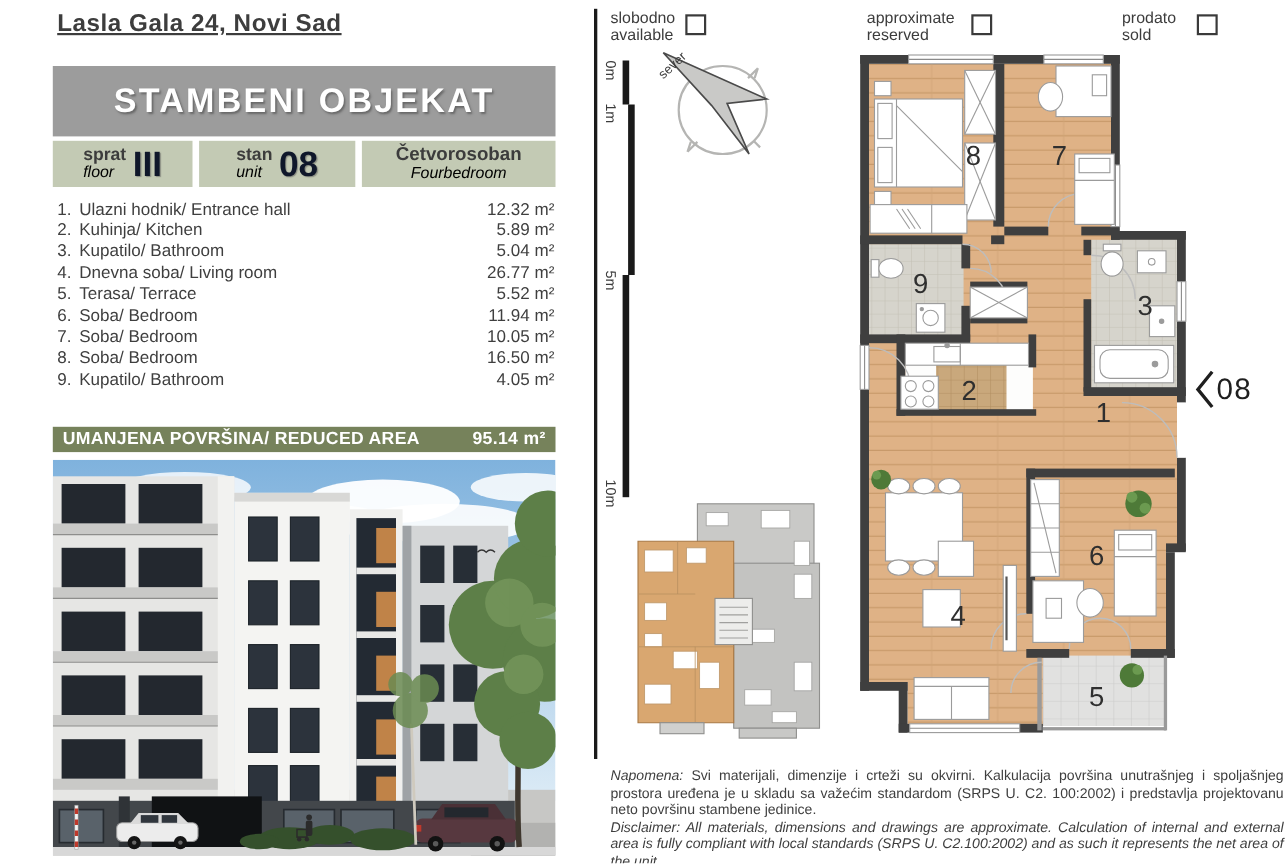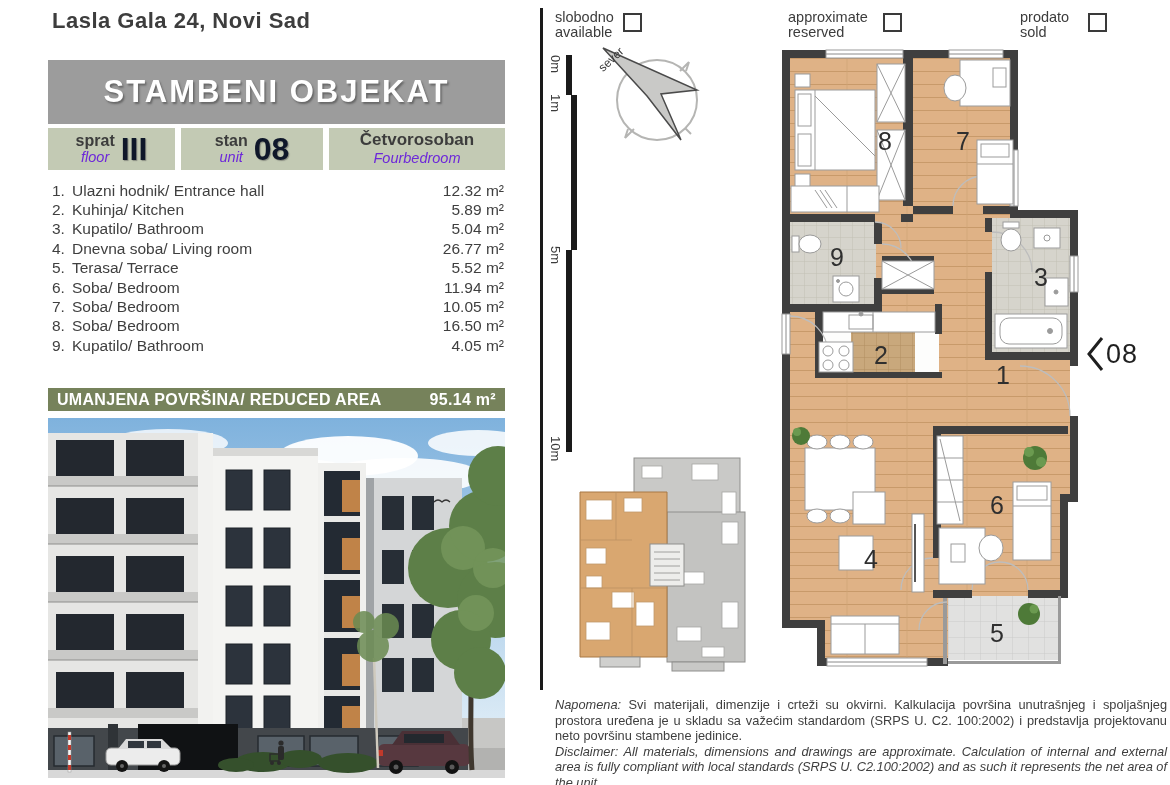--- a/index.html
+++ b/index.html
@@ -1,26 +1,26 @@
 <!DOCTYPE html>
 <html><head>
 <meta charset="utf-8">
 <style>
   html,body{margin:0;padding:0;background:#fff;}
   .page{position:relative;width:1170px;height:785px;background:#fff;overflow:hidden;
         font-family:"Liberation Sans",sans-serif;color:#3e3e3e;}
   .abs{position:absolute;}
-  .title{font-size:22px;font-weight:bold;color:#3d3d3d;letter-spacing:.5px;}
+  .title{font-size:22px;font-weight:bold;color:#3d3d3d;letter-spacing:.5px;text-decoration:underline;}
   .banner{background:#9c9c9c;display:flex;align-items:center;justify-content:center;}
   .banner span{color:#fff;font-weight:bold;font-size:31px;letter-spacing:2px;
                text-shadow:1.5px 1.5px 2px rgba(60,60,60,.55);}
   .infobox{background:#c3cab4;display:flex;align-items:center;justify-content:center;gap:6px;}
   .infobox .lbls{display:flex;flex-direction:column;line-height:17px;text-align:left;}
   .lbl-sr{font-weight:bold;font-size:16px;color:#3c3c3c;}
-  .lbl-en{font-style:italic;font-size:14.5px;color:#6d28d9;text-align:center;}
+  .lbl-en{font-style:italic;font-size:14.5px;color:#000000;}
   .big-val{color:#0f172a;font-weight:bold;font-size:32px;text-shadow:1px 1px 1px rgba(80,80,80,.5);}
   .typebox{flex-direction:column;gap:0;line-height:18px;}
   .room-list{display:flex;flex-direction:column;font-size:15.5px;color:#3f3f3f;}
   .room-row{display:flex;height:19.4px;align-items:center;}
   .room-row .num{width:20px;}
   .room-row .nm{flex:1;}
   .room-row .ar{}
   .bar{background:#76825b;color:#fff;font-weight:bold;font-size:16px;display:flex;
        align-items:center;justify-content:space-between;padding:0 9px;letter-spacing:.3px;}
   .divider{background:#1a1a1a;}

